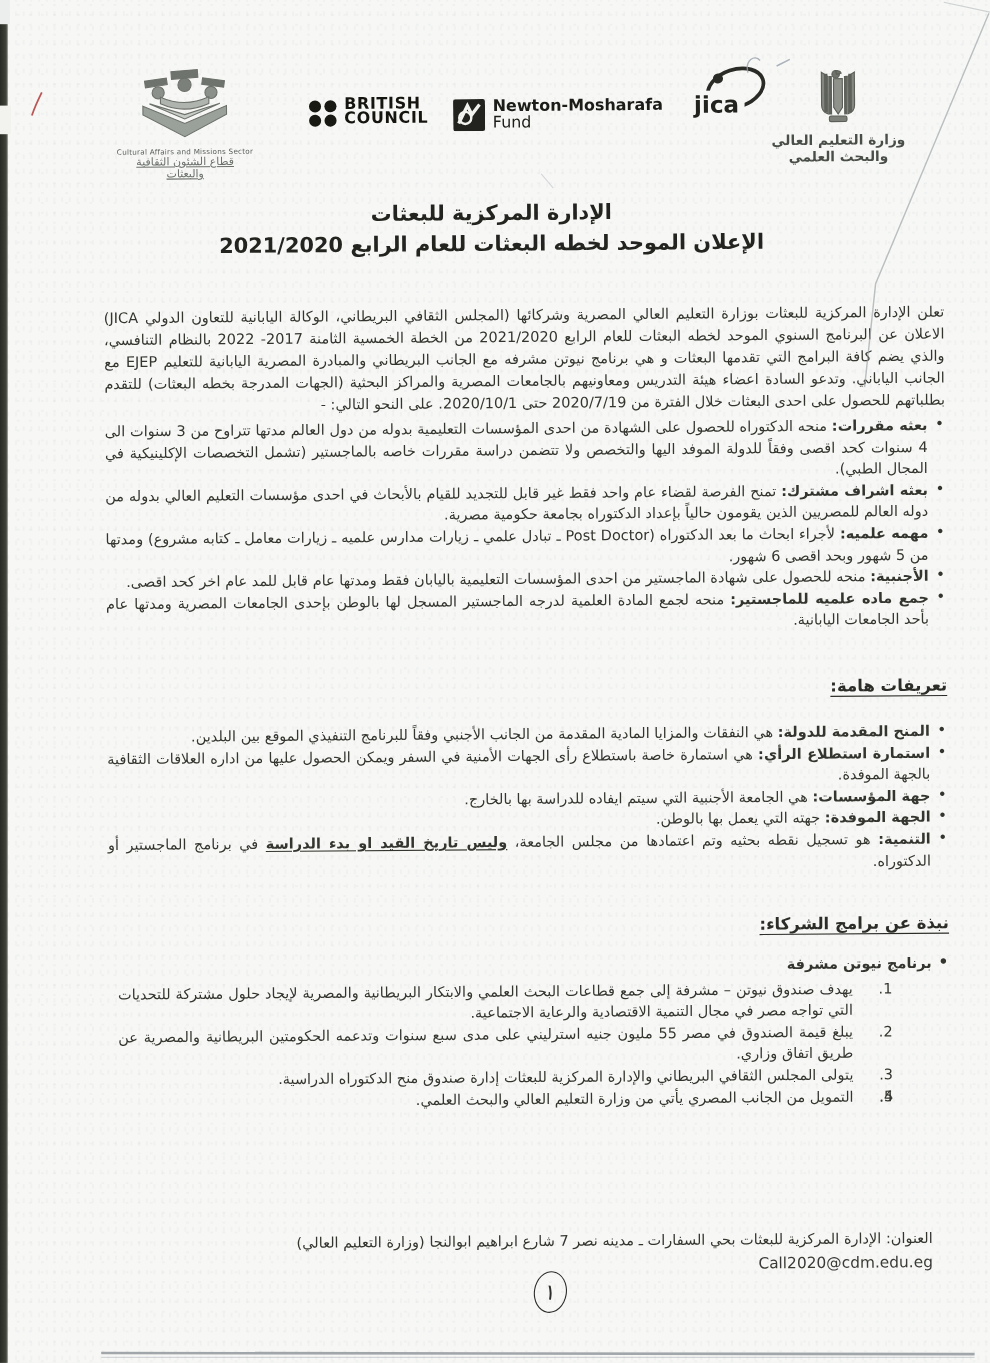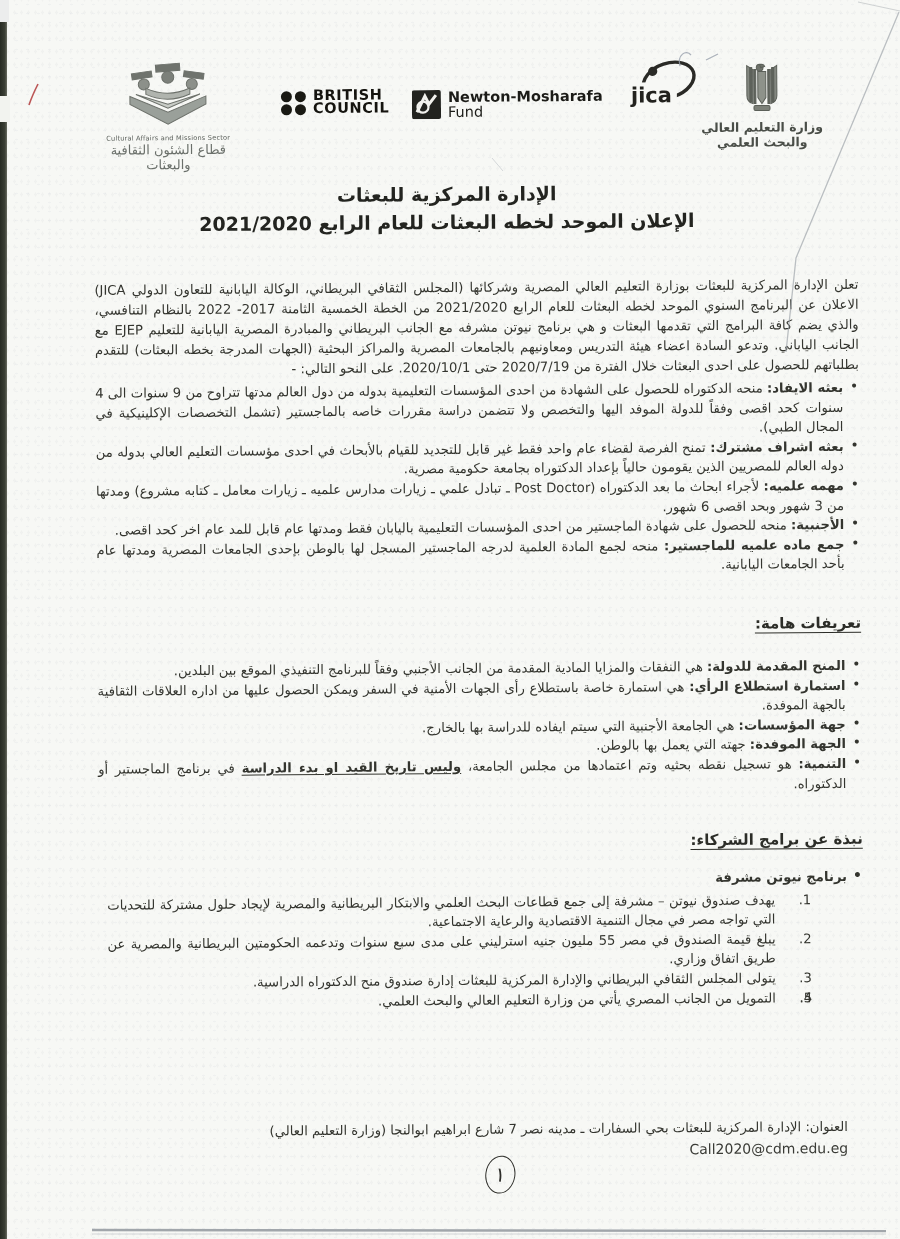--- a/index.html
+++ b/index.html
@@ -9,21 +9,21 @@
     background-image:
       radial-gradient(rgba(70,90,140,.045) 1px, transparent 1.3px),
       radial-gradient(rgba(60,70,90,.035) 1px, transparent 1.2px);
     background-size:11px 9px,7px 13px;background-position:0 0,4px 6px;}
   .tilt{position:absolute;inset:0;transform:rotate(-0.45deg);transform-origin:50% 50%;color:#33342f;}
 
   
   .logo{position:absolute;}
   .logo-ca{left:110px;top:58px;width:124px;text-align:center;color:#6b6f6a;}
   .logo-ca .cap-en{font-size:6.6px;letter-spacing:.2px;color:#585d58;}
-  .logo-ca .cap-ar{font-size:13px;color:#6a6f6a;}
+  .logo-ca .cap-ar{font-size:10px;color:#6a6f6a;text-decoration:underline;}
   .logo-bc{left:285px;top:88px;display:flex;gap:6px;align-items:flex-end;color:#15140f;}
   .bc-dots{display:grid;grid-template-columns:12px 12px;grid-gap:2px;}
   .bc-dot{width:11px;height:11px;border-radius:50%;background:#191913;}
   .bc-text{font-size:14.5px;font-weight:bold;line-height:13px;letter-spacing:.6px;}
   .logo-nm{left:416px;top:90px;display:flex;gap:7px;align-items:flex-start;color:#1c1c18;}
   .nm-text{font-size:14.5px;line-height:15px;}
   .nm-text .l1{font-weight:bold;}
   .logo-jica{left:633px;top:60px;width:70px;height:52px;color:#242420;}
   .logo-ministry{left:690px;top:64px;width:152px;text-align:center;color:#4c4f49;}
   .logo-ministry .cap-ar{font-size:12.5px;font-weight:bold;margin-top:2px;
@@ -152,25 +152,25 @@
     <div class="title">
       <div>الإدارة المركزية للبعثات</div>
       <div>الإعلان الموحد لخطه البعثات للعام الرابع 2021/2020</div>
     </div>
 
     <div class="flow">
       <p class="intro">تعلن الإدارة المركزية للبعثات بوزارة التعليم العالي المصرية وشركائها (المجلس الثقافي البريطاني، الوكالة اليابانية للتعاون الدولي JICA) الاعلان عن البرنامج السنوي الموحد لخطه البعثات للعام الرابع 2021/2020 من الخطة الخمسية الثامنة 2017- 2022 بالنظام التنافسي، والذي يضم كافة البرامج التي تقدمها البعثات و هي برنامج نيوتن مشرفه مع الجانب البريطاني والمبادرة المصرية اليابانية للتعليم EJEP مع الجانب الياباني. وتدعو السادة اعضاء هيئة التدريس ومعاونيهم بالجامعات المصرية والمراكز البحثية (الجهات المدرجة بخطه البعثات) للتقدم بطلباتهم للحصول على احدى البعثات خلال الفترة من 2020/7/19 حتى 2020/10/1. على النحو التالي: -</p>
 
       <ul class="blist">
 
-          <li><span class="lead">بعثه الايفاد:</span> <span>منحه الدكتوراه للحصول على الشهادة من احدى المؤسسات التعليمية بدوله من دول العالم مدتها تتراوح من 9 سنوات الى 4 سنوات كحد اقصى وفقاً للدولة الموفد اليها والتخصص ولا تتضمن دراسة مقررات خاصه بالماجستير (تشمل التخصصات الإكلينيكية في المجال الطبي).</span></li>
+          <li><span class="lead">بعثه مقررات:</span> <span>منحه الدكتوراه للحصول على الشهادة من احدى المؤسسات التعليمية بدوله من دول العالم مدتها تتراوح من 3 سنوات الى 4 سنوات كحد اقصى وفقاً للدولة الموفد اليها والتخصص ولا تتضمن دراسة مقررات خاصه بالماجستير (تشمل التخصصات الإكلينيكية في المجال الطبي).</span></li>
 
           <li><span class="lead">بعثه اشراف مشترك:</span> <span>تمنح الفرصة لقضاء عام واحد فقط غير قابل للتجديد للقيام بالأبحاث في احدى مؤسسات التعليم العالي بدوله من دوله العالم للمصريين الذين يقومون حالياً بإعداد الدكتوراه بجامعة حكومية مصرية.</span></li>
 
-          <li><span class="lead">مهمه علميه:</span> <span>لأجراء ابحاث ما بعد الدكتوراه (Post Doctor ـ تبادل علمي ـ زيارات مدارس علميه ـ زيارات معامل ـ كتابه مشروع) ومدتها من 3 شهور وبحد اقصى 6 شهور.</span></li>
+          <li><span class="lead">مهمه علميه:</span> <span>لأجراء ابحاث ما بعد الدكتوراه (Post Doctor ـ تبادل علمي ـ زيارات مدارس علميه ـ زيارات معامل ـ كتابه مشروع) ومدتها من 5 شهور وبحد اقصى 6 شهور.</span></li>
 
           <li><span class="lead">الأجنبية:</span> <span>منحه للحصول على شهادة الماجستير من احدى المؤسسات التعليمية باليابان فقط ومدتها عام قابل للمد عام اخر كحد اقصى.</span></li>
 
           <li><span class="lead">جمع ماده علميه للماجستير:</span> <span>منحه لجمع المادة العلمية لدرجه الماجستير المسجل لها بالوطن بإحدى الجامعات المصرية ومدتها عام بأحد الجامعات اليابانية.</span></li>
         </ul>
 
       <h3 class="sect defs-h"><span class="hline">تعريفات هامة:</span></h3>
 
       <ul class="blist">
 

